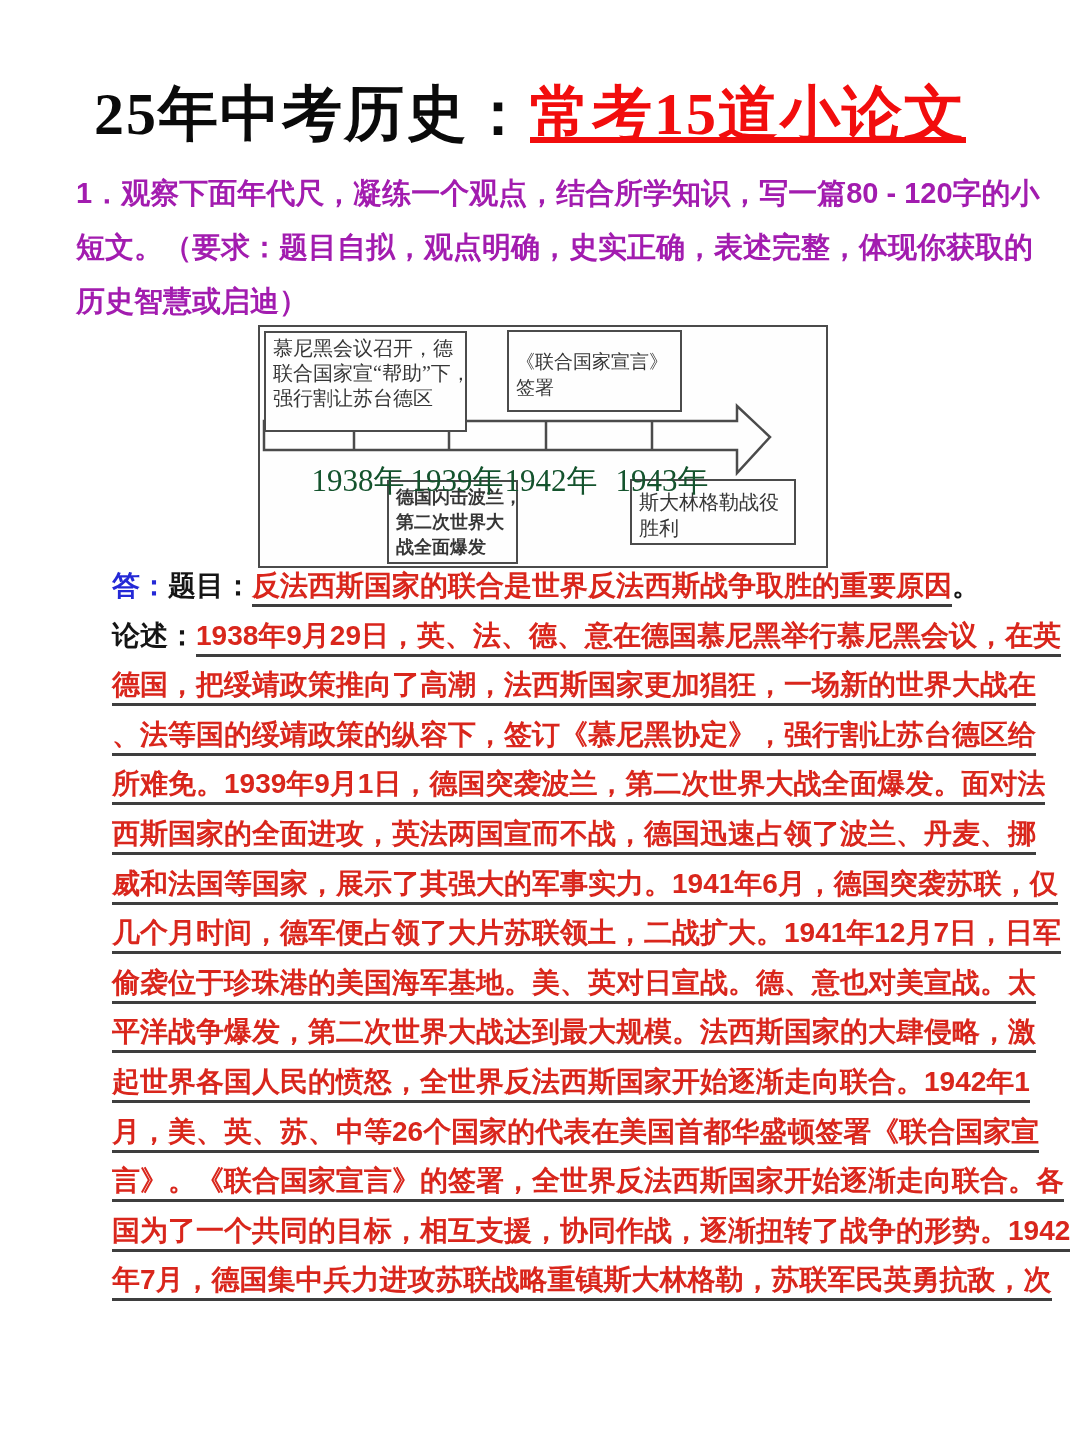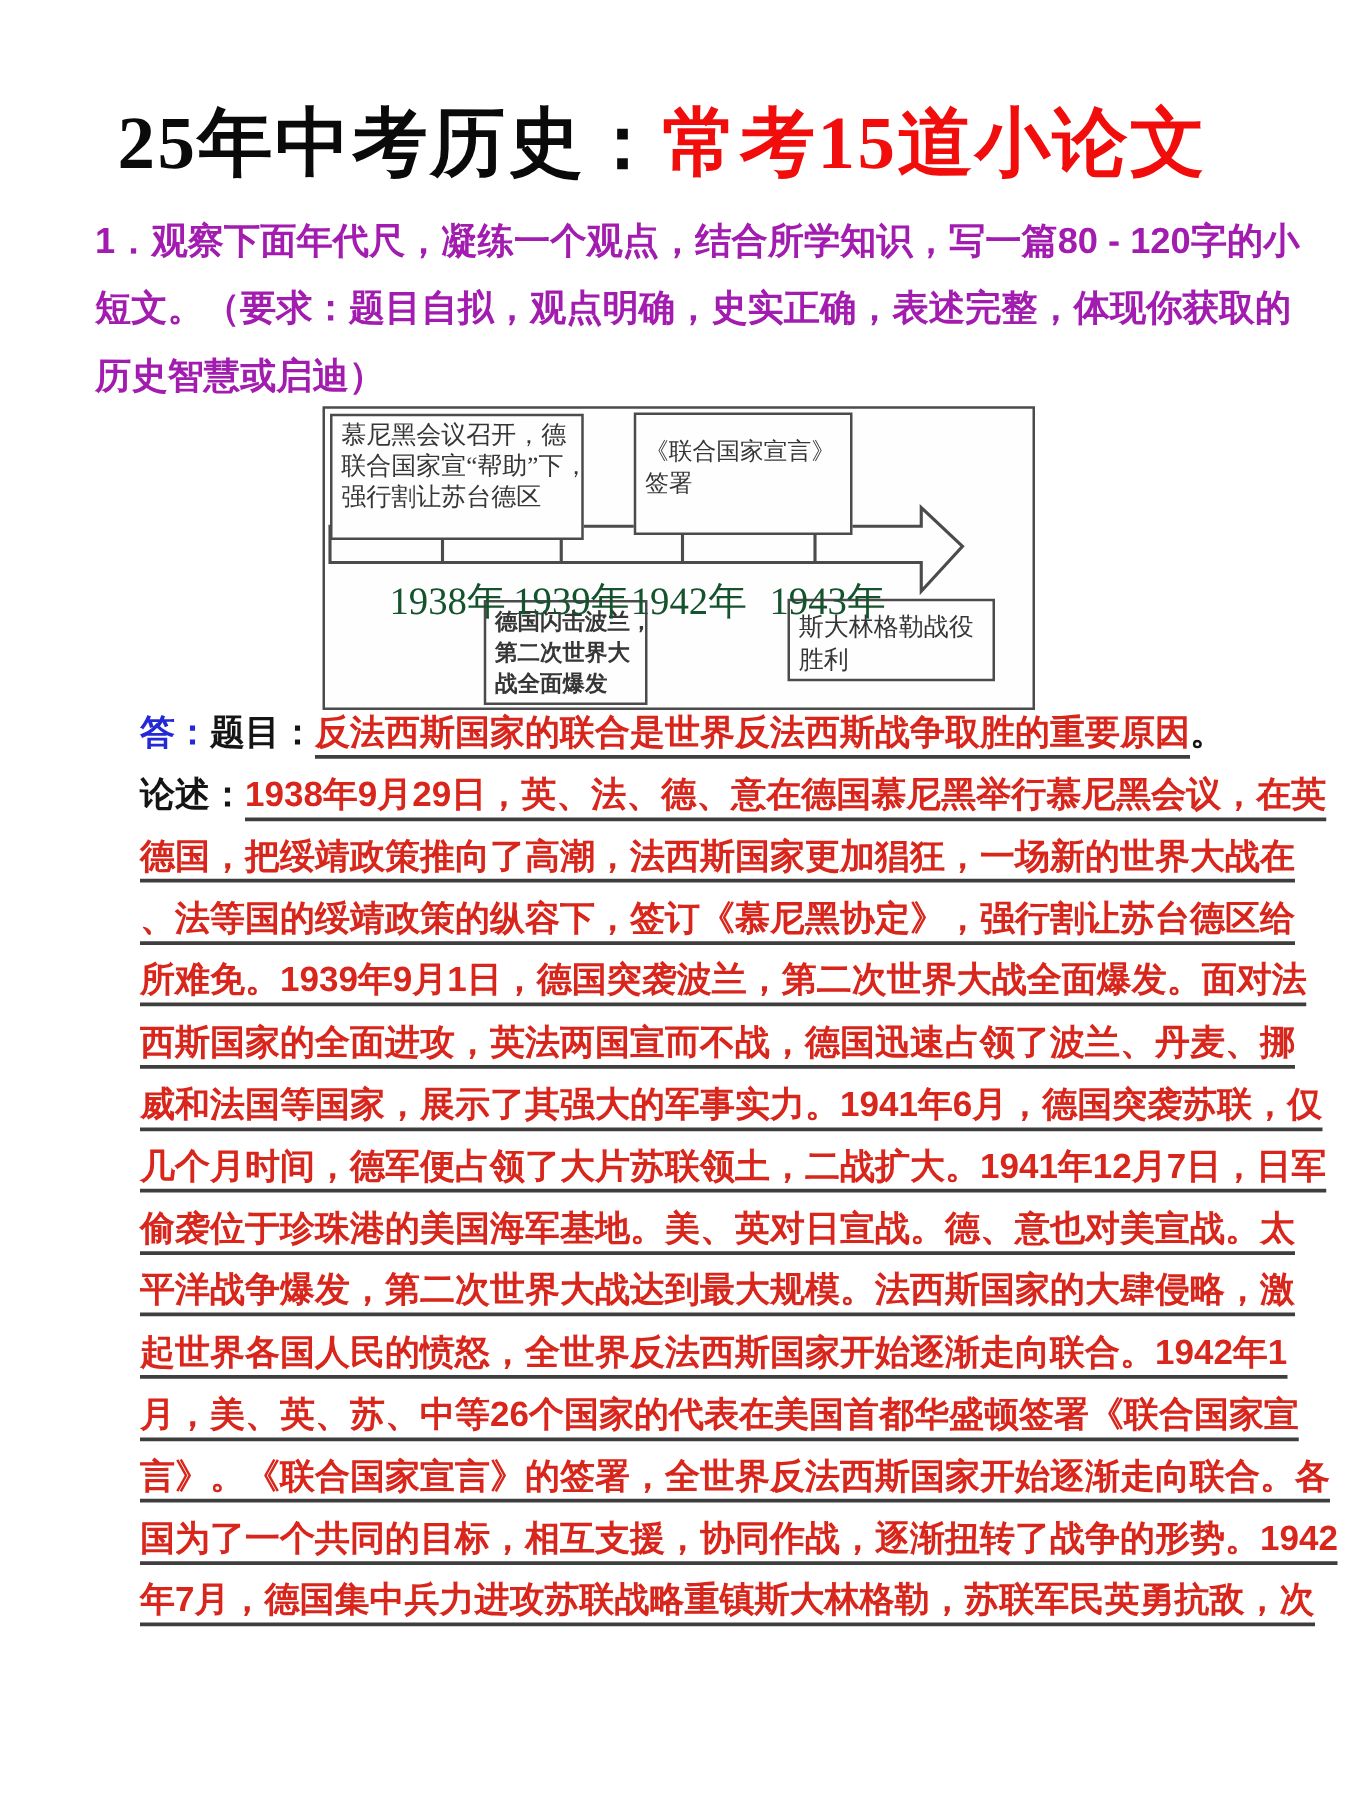--- a/index.html
+++ b/index.html
@@ -8,41 +8,41 @@
     position:relative; width:1080px; height:1440px; margin:0 auto;
     background:#ffffff; overflow:hidden;
     font-family:"Liberation Sans", sans-serif;
   }
   
   .doc-title {
     position:absolute; left:94px; top:74px; white-space:nowrap;
     font-family:"Liberation Serif", serif;
     font-size:60px; font-weight:700; letter-spacing:2px; color:#0a0a0a;
   }
-  .doc-title .red-part { color:#f20d0d; }
+  .doc-title .red-part { color:#f20d0d;text-decoration:underline; }
   
   .question {
     position:absolute; left:76px; top:166px;
     font-size:29px; font-weight:700; color:#a21caf;
     line-height:54px; white-space:nowrap;
   }
   
   .figure {
     position:absolute; left:258px; top:325px; width:570px; height:243px;
     border:2px solid #4b4b4b; background:#fefefe;
     font-family:"Liberation Serif", serif; color:#363636;
   }
   .figure svg { position:absolute; left:0; top:0; }
   .fig-box {
     position:absolute; border:2px solid #4b4b4b; background:#fefefe;
     padding:3px 7px; color:#363636;
   }
   .fig-box div { white-space:nowrap; }
   .box-munich    { left:4px;   top:4px;   width:203px; height:101px; font-size:20px; line-height:25px; }
-  .box-un        { left:247px; top:3px;   width:175px; height:98px; font-size:19px; line-height:26px; padding-top:17px; }
+  .box-un        { left:247px; top:3px;   width:175px; height:82px; font-size:19px; line-height:26px; padding-top:17px; }
   .box-blitz     { left:127px; top:153px; width:131px; height:84px; font-size:18px; line-height:25px;font-weight:bold; }
   .box-stalingrad{ left:370px; top:152px; width:166px; height:66px; font-size:20px; line-height:26px; padding-top:8px; }
   .tl-label {
     position:absolute; top:133px; transform:translateX(-50%);
     font-size:31px; color:#14532d; white-space:nowrap;
   }
   .tl-1 { left:98px; } .tl-2 { left:197px; } .tl-3 { left:291px; } .tl-4 { left:402px; }
   
   .answers {
     position:absolute; left:72px; top:564px;

